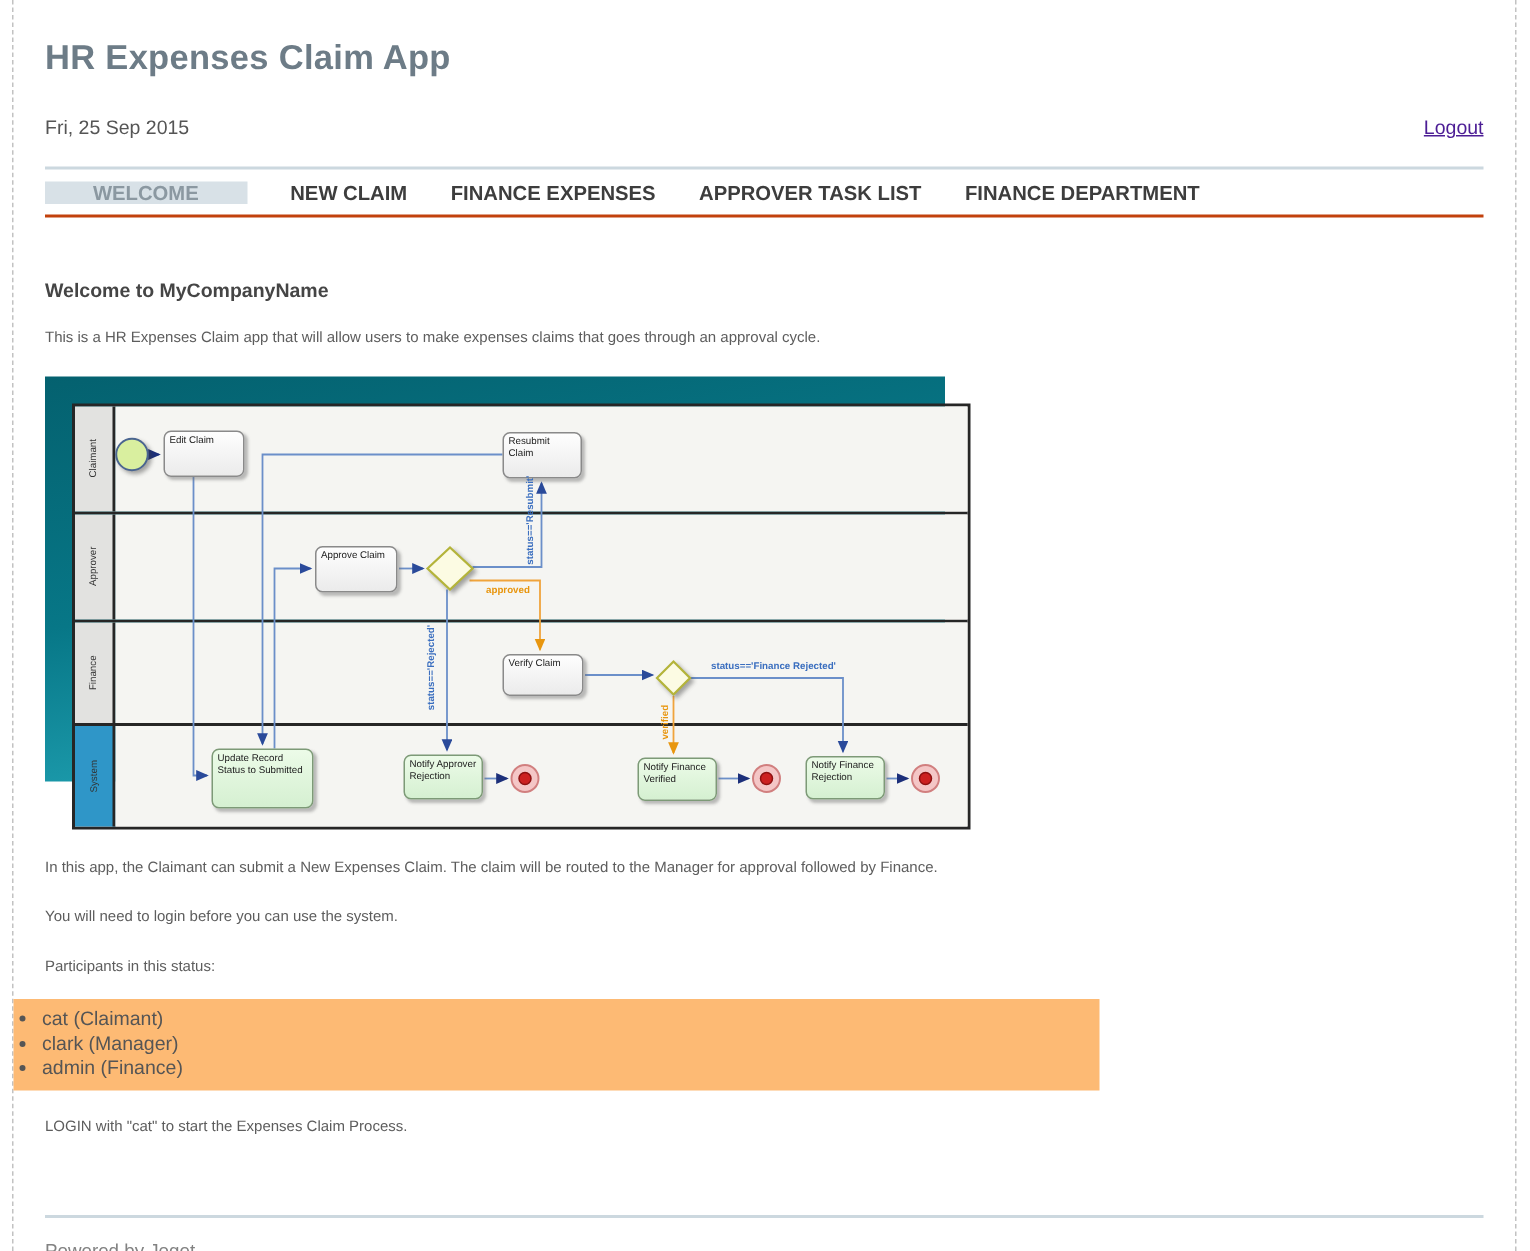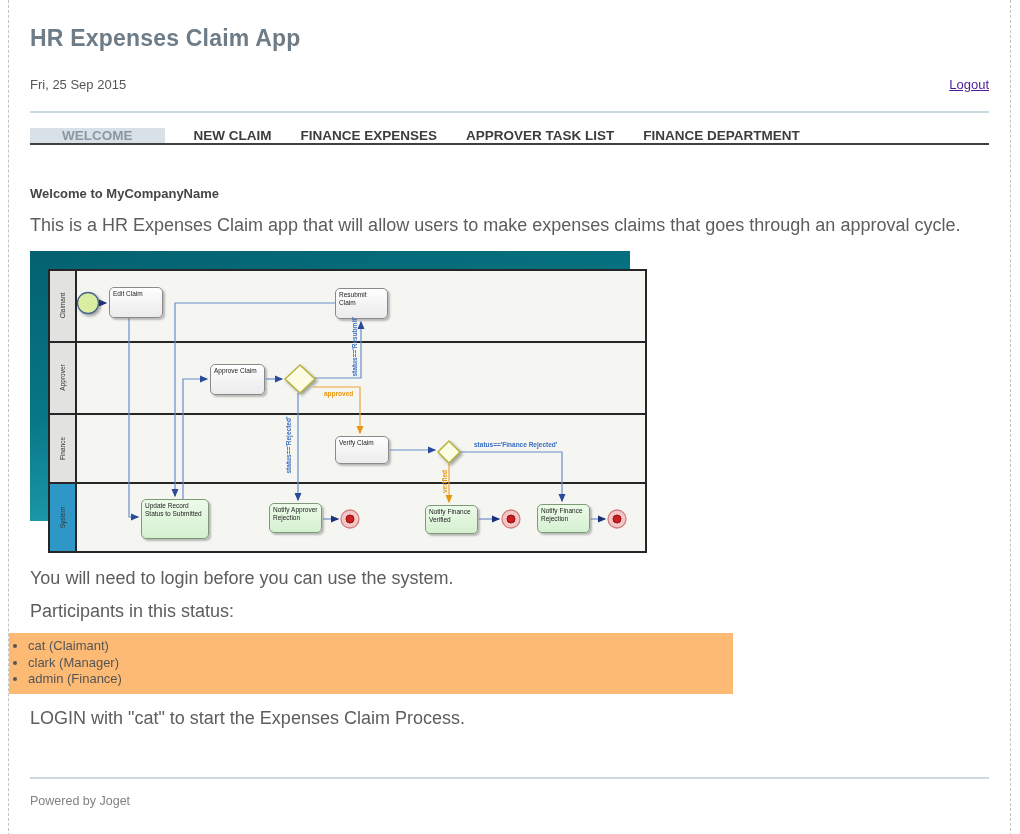--- a/index.html
+++ b/index.html
@@ -7,28 +7,28 @@
   body { font-family:"Liberation Sans", sans-serif; width:1020px; }
   .page { position:relative; margin-left:8px; width:1003px; min-height:834px;
           border-left:1px dashed #c2c2c2; border-right:1px dashed #c2c2c2; background:#fff; }
   .inner { padding:0 21px; }
 
   h1.app-title { margin:0; padding-top:25px; font-size:23px; font-weight:bold; color:#6d7c87; letter-spacing:0.2px; }
   .meta-row { display:flex; justify-content:space-between; align-items:flex-end; margin-top:25px; font-size:13px; }
   .date { color:#555; }
   a.logout { color:#4c1d95; text-decoration:underline; cursor:pointer; }
 
-  .navbar { margin-top:19px; border-top:2px solid #ccd8df; border-bottom:2px solid #404040;
-            height:34px; display:flex; align-items:flex-end; }
+  .navbar { margin-top:19px; border-top:2px solid #ccd8df; border-bottom:2px solid #c2410c;
+            height:34px; display:flex; align-items:center; }
   .tab { display:flex; align-items:center; font-size:13.5px; font-weight:bold; color:#3d3d3d;
          margin-right:29px; white-space:nowrap; cursor:pointer; }
   .tab.active { background:#d8e1e7; color:#8b98a1; padding:0 32px; margin-right:29px; }
 
   .welcome-heading { margin-top:41px; font-size:13px; font-weight:bold; color:#454545; }
-  p.body-text { margin:0; margin-top:16px; font-size:18px; color:#5d5d5d; line-height:17px; }
+  p.body-text { margin:0; margin-top:16px; font-size:10px; color:#5d5d5d; line-height:17px; }
   .para-wide { max-width:672px; }
 
   
   .diagram { position:relative; margin-top:17px; width:622px; height:303px; }
   .diagram-bg { position:absolute; left:0; top:0; width:600px; height:270px;
                 background:linear-gradient(170deg,#04616f 0%, #077787 45%, #2db7c9 100%); }
   .lanes { position:absolute; left:18px; top:18px; width:599px; height:284px;
            border:2px solid #262626; display:flex; flex-direction:column; }
   .lane-row { display:flex; border-bottom:2px solid #262626; }
   .lane-row:last-child { border-bottom:none; }
@@ -176,20 +176,21 @@
       <div class="task green" style="left:395px; top:254px; width:53px; height:29px;">Notify Finance Verified</div>
       <div class="task green" style="left:507px; top:253px; width:53px; height:29px;">Notify Finance Rejection</div>
 
       <div class="flabel vert" style="left:296px; top:94px; width:56px;">status=='Resubmit'</div>
       <div class="flabel orange" style="left:294px; top:139px;">approved</div>
       <div class="flabel vert" style="left:230px; top:191px; width:56px;">status=='Rejected'</div>
       <div class="flabel" style="left:444px; top:190px;">status=='Finance Rejected'</div>
       <div class="flabel orange vert" style="left:399px; top:227px; width:30px;">verified</div>
     </div>
 
+    <p class="body-text para-wide">In this app, the Claimant can submit a New Expenses Claim. The claim will be routed to the Manager for approval followed by Finance.</p>
     <p class="body-text">You will need to login before you can use the system.</p>
     <p class="body-text">Participants in this status:</p>
 
     <ul class="participants">
       <li>cat (Claimant)</li>
       <li>clark (Manager)</li>
       <li>admin (Finance)</li>
     </ul>
 
     <p class="body-text">LOGIN with "cat" to start the Expenses Claim Process.</p>

